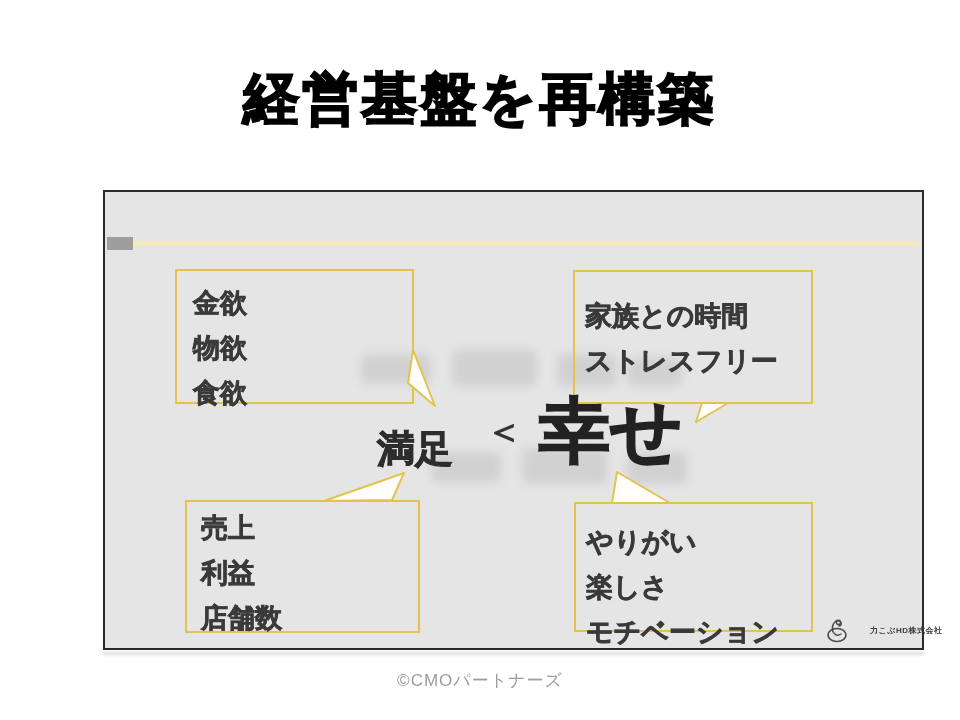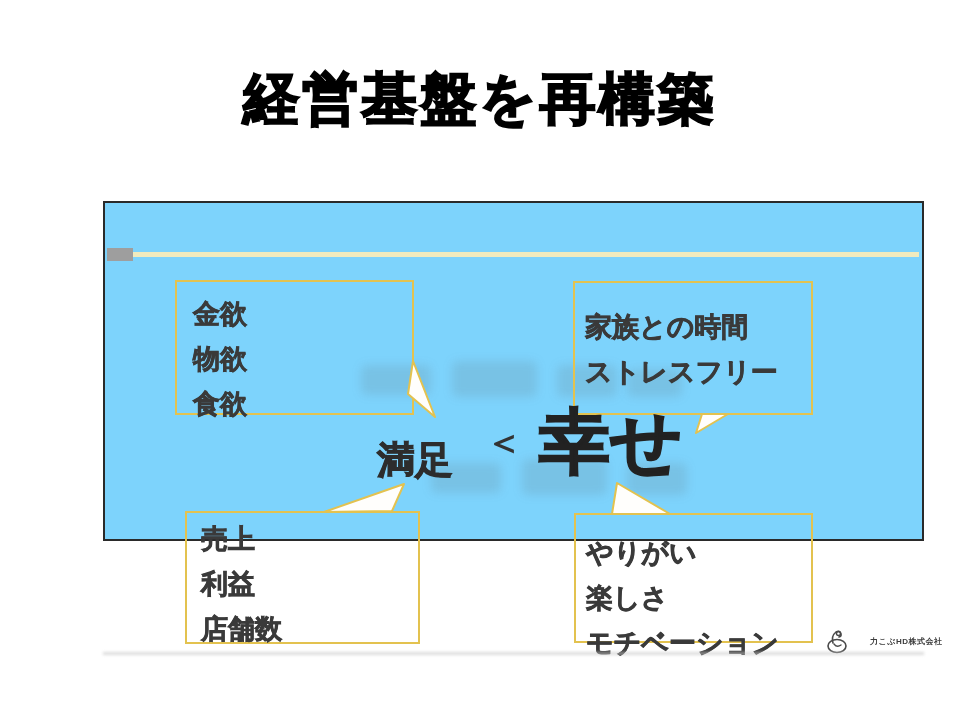--- a/index.html
+++ b/index.html
@@ -21,23 +21,23 @@
     font-size: 56px;
     font-weight: 900;
     color: #000;
     letter-spacing: 3px;
     -webkit-text-stroke: 2px #000;
   }
 
   
   .scan {
     position: absolute;
-    left: 103px; top: 201px;
-    width: 821px; height: 340px;
-    background: #7dd3fc;
+    left: 103px; top: 190px;
+    width: 821px; height: 460px;
+    background: #e5e5e5;
     border: 2px solid #2a2a2a;
     box-sizing: border-box;
   }
   .scan-shadow {
     position: absolute;
     left: 103px; top: 652px;
     width: 821px; height: 3px;
     background: #c9c9c9;
     filter: blur(1.5px);
     opacity: .65;
@@ -203,14 +203,15 @@
         <path d="M8,16 q-2,-7 3,-11 q4,-2 5,2 q.5,2.5 -2,3" fill="none" stroke="#4a4a4a" stroke-width="1.6" stroke-linecap="round"></path>
         <circle cx="13.5" cy="6.5" r="2" fill="none" stroke="#4a4a4a" stroke-width="1.4"></circle>
       </svg>
       <span class="logo-text">力こぶHD株式会社</span>
     </div>
 
   </div>
 
   <div class="scan-shadow"></div>
 
+  <div class="footer">©CMOパートナーズ</div>
 
 </div>
 
 </body></html>

